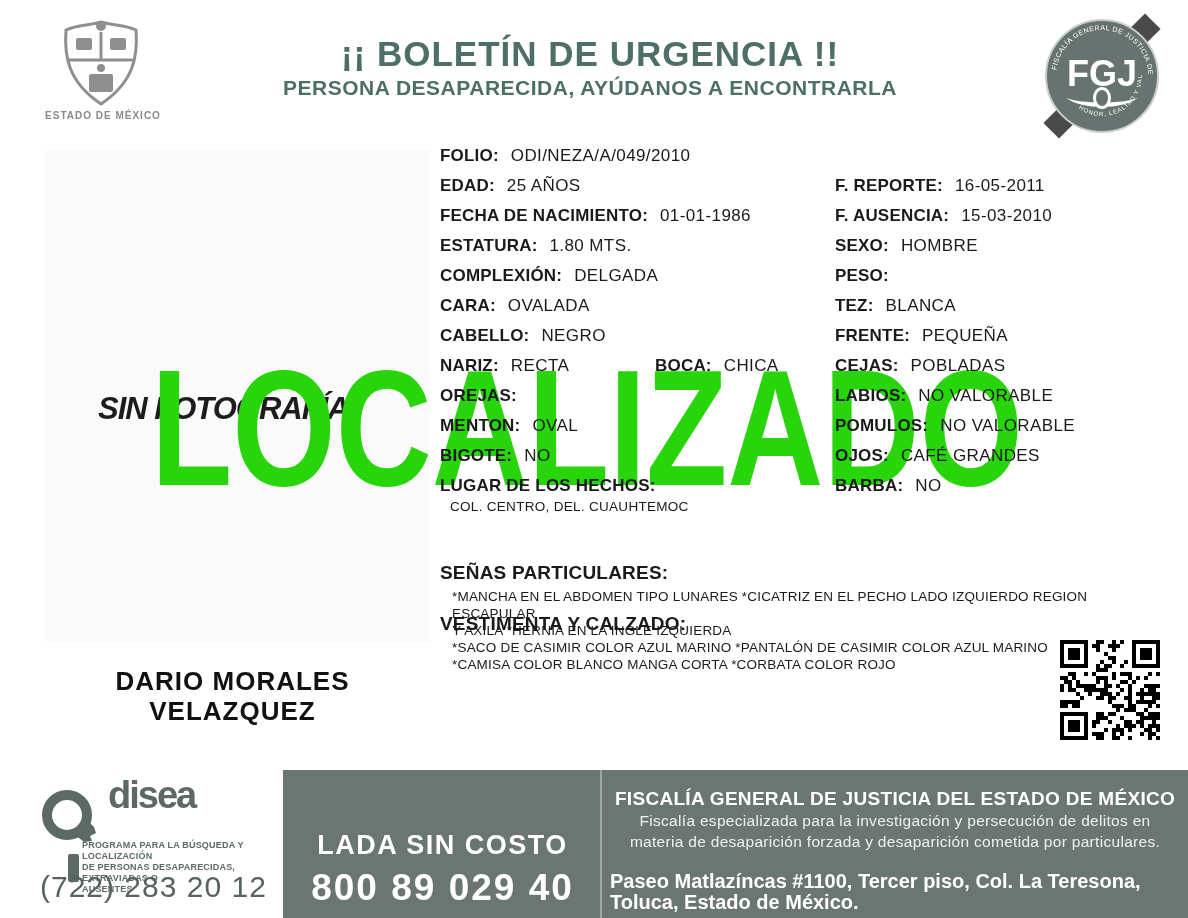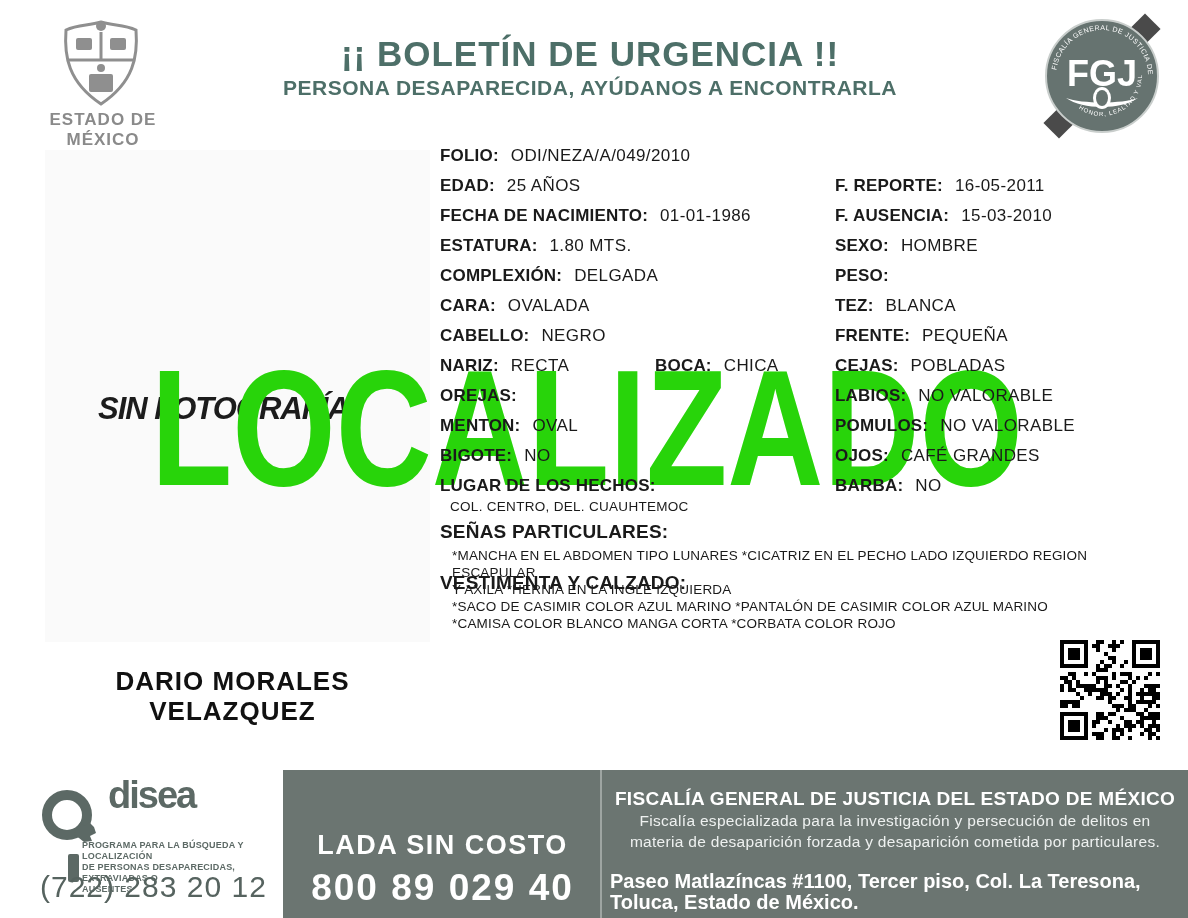--- a/index.html
+++ b/index.html
@@ -13,21 +13,21 @@
   *{box-sizing:border-box;}
   html,body{margin:0;padding:0;}
   body{
     width:1188px;height:918px;position:relative;background:#ffffff;
     font-family:"Liberation Sans", sans-serif;color:var(--ink);overflow:hidden;
   }
   
   .coat{position:absolute;left:58px;top:16px;width:86px;height:92px;}
   .coat-caption{
     position:absolute;left:18px;top:110px;width:170px;text-align:center;
-    font-size:17px;font-weight:bold;letter-spacing:1px;color:#8a8a8a;
+    font-size:10px;font-weight:bold;letter-spacing:1px;color:#8a8a8a;
   }
   .title{
     position:absolute;left:230px;top:34px;width:720px;text-align:center;
     font-size:35px;font-weight:bold;letter-spacing:1px;color:var(--teal);
   }
   .subtitle{
     position:absolute;left:230px;top:76px;width:720px;text-align:center;
     font-size:21px;font-weight:bold;letter-spacing:0.5px;color:var(--teal);
   }
   .fgj-badge{position:absolute;left:1038px;top:12px;width:128px;height:128px;}
@@ -48,21 +48,21 @@
   .col-right{left:835px;top:176px;width:350px;}
   .frow{height:30px;font-size:17px;white-space:nowrap;}
   .frow .lbl{font-weight:bold;letter-spacing:0.2px;}
   .frow .val{font-weight:normal;letter-spacing:0.4px;margin-left:12px;}
   .pair2{position:absolute;left:215px;display:inline;}
   .subline{font-size:13.5px;letter-spacing:0.3px;margin:-7px 0 0 10px;height:24px;}
   
   .section{position:absolute;left:440px;z-index:2;width:710px;}
   .sec-senas{top:521px;}
   .sec-vestimenta{top:572px;}
-  .sec-title{font-size:19px;font-weight:bold;letter-spacing:0.2px;margin-bottom:4px;font-stretch:condensed;}
+  .sec-title{font-size:19px;font-weight:bold;letter-spacing:0.2px;margin-bottom:4px;font-stretch:condensed;margin-top:41px;}
   .sec-line{font-size:13.5px;letter-spacing:0.2px;line-height:17px;margin-left:12px;}
   
   .person-name{
     position:absolute;left:100px;top:666px;width:265px;text-align:center;z-index:2;
     font-size:26px;font-weight:bold;letter-spacing:1px;line-height:30px;color:#111;
   }
   .qr{position:absolute;left:1058px;top:638px;width:104px;height:104px;z-index:2;}
   
   .footer-dark{
     position:absolute;left:283px;top:770px;width:905px;height:148px;

